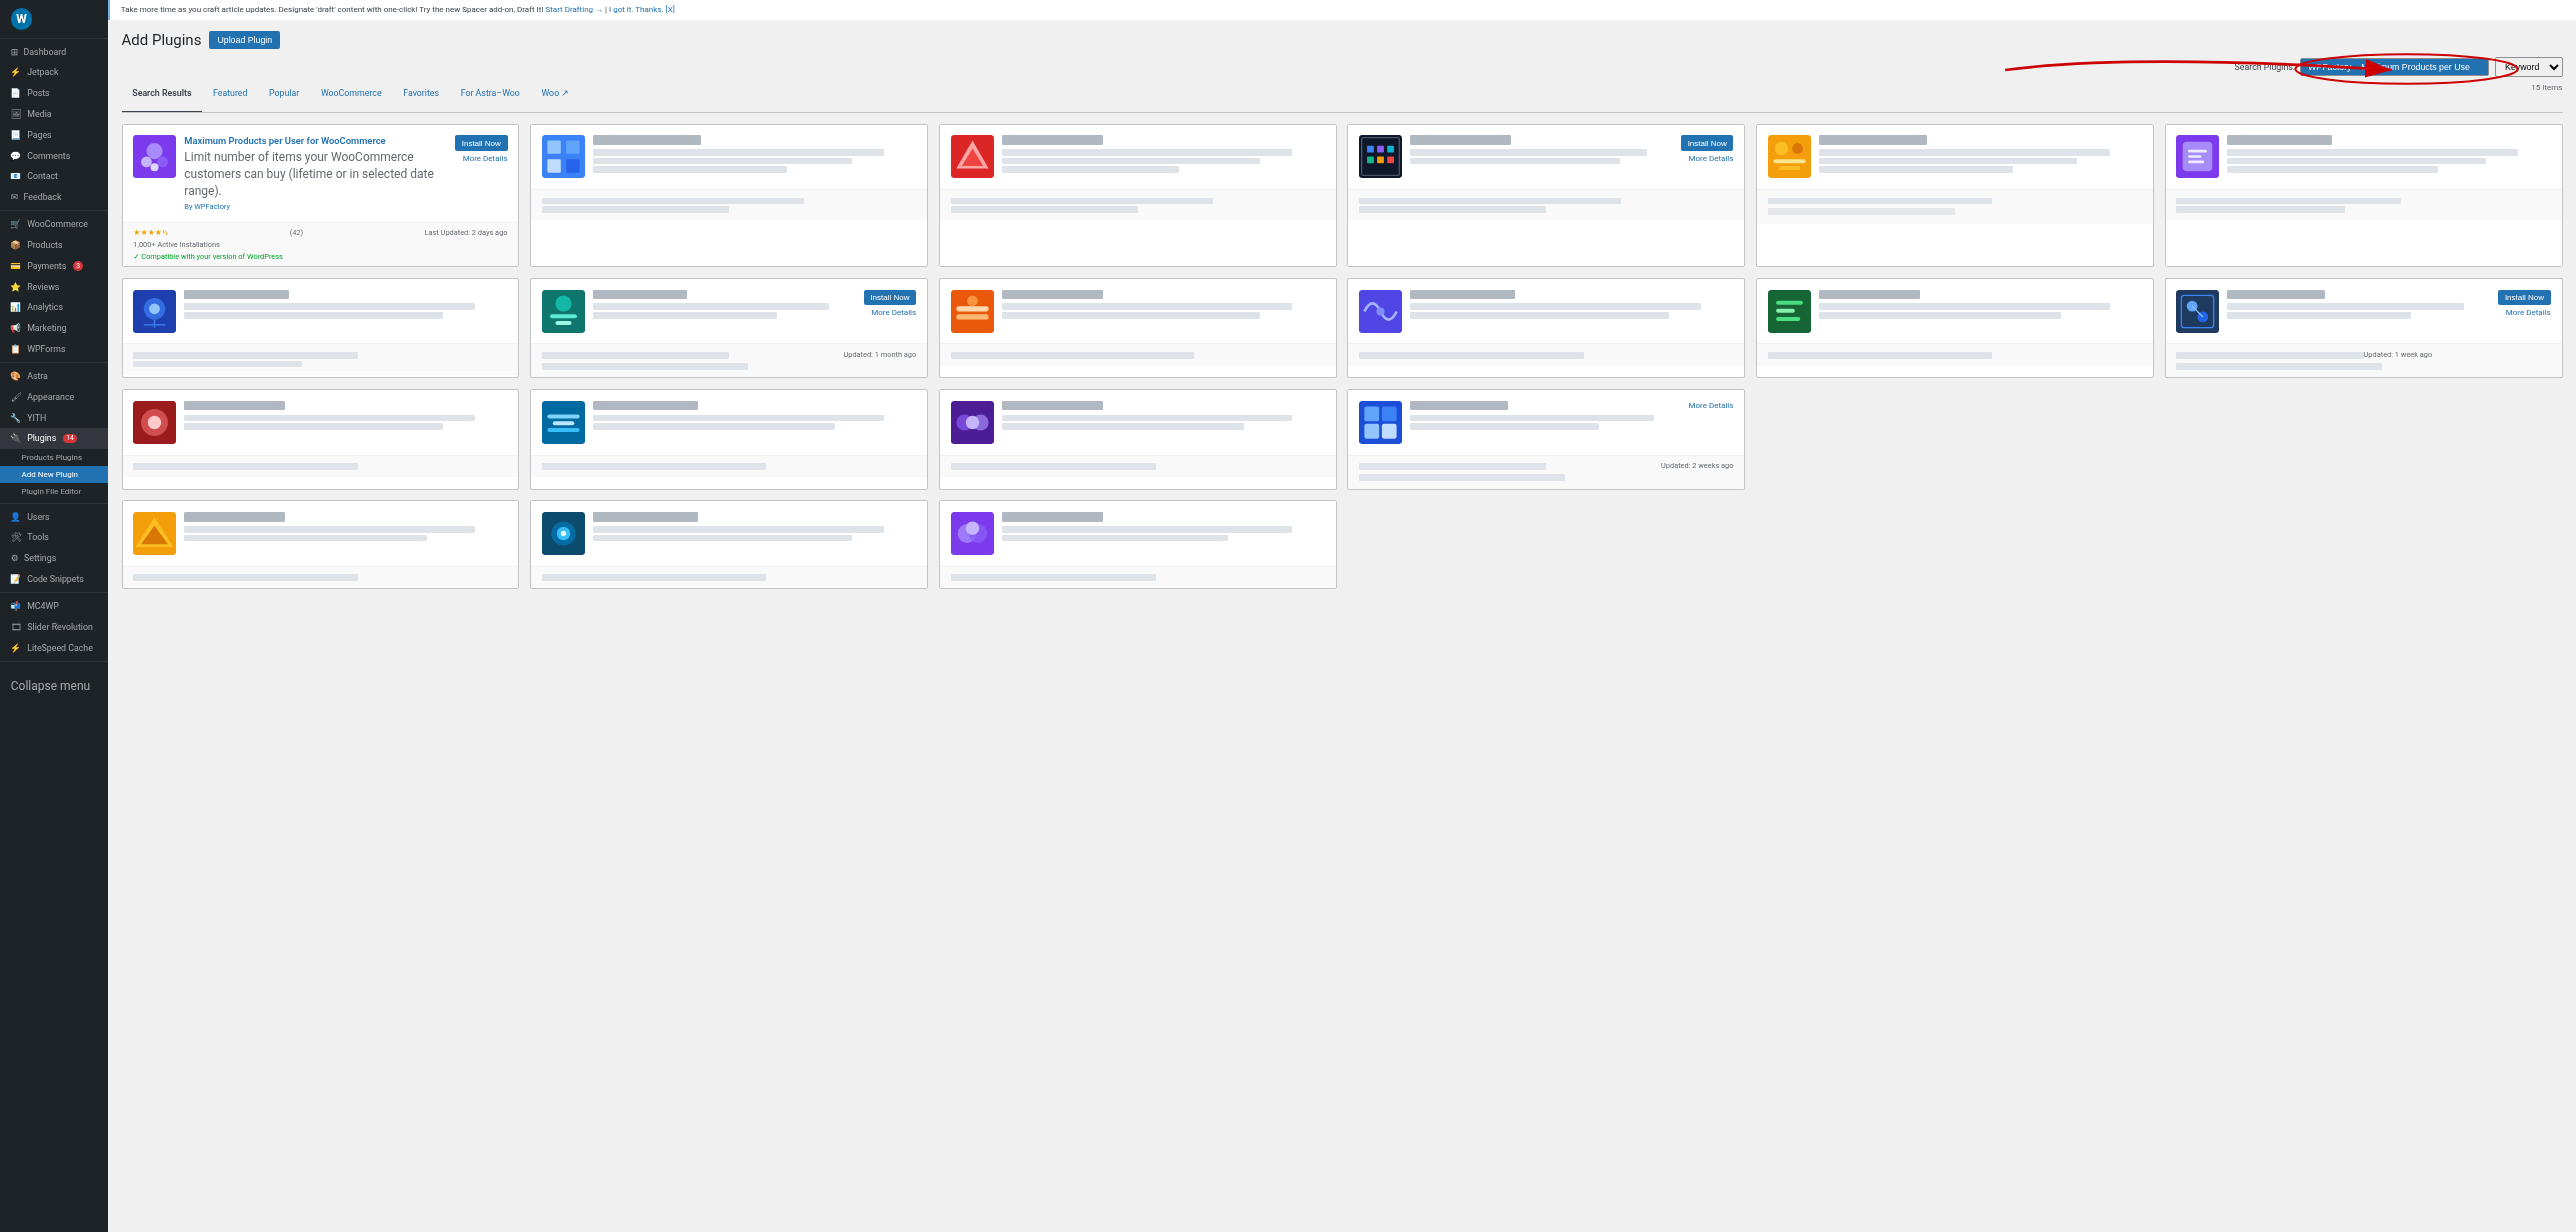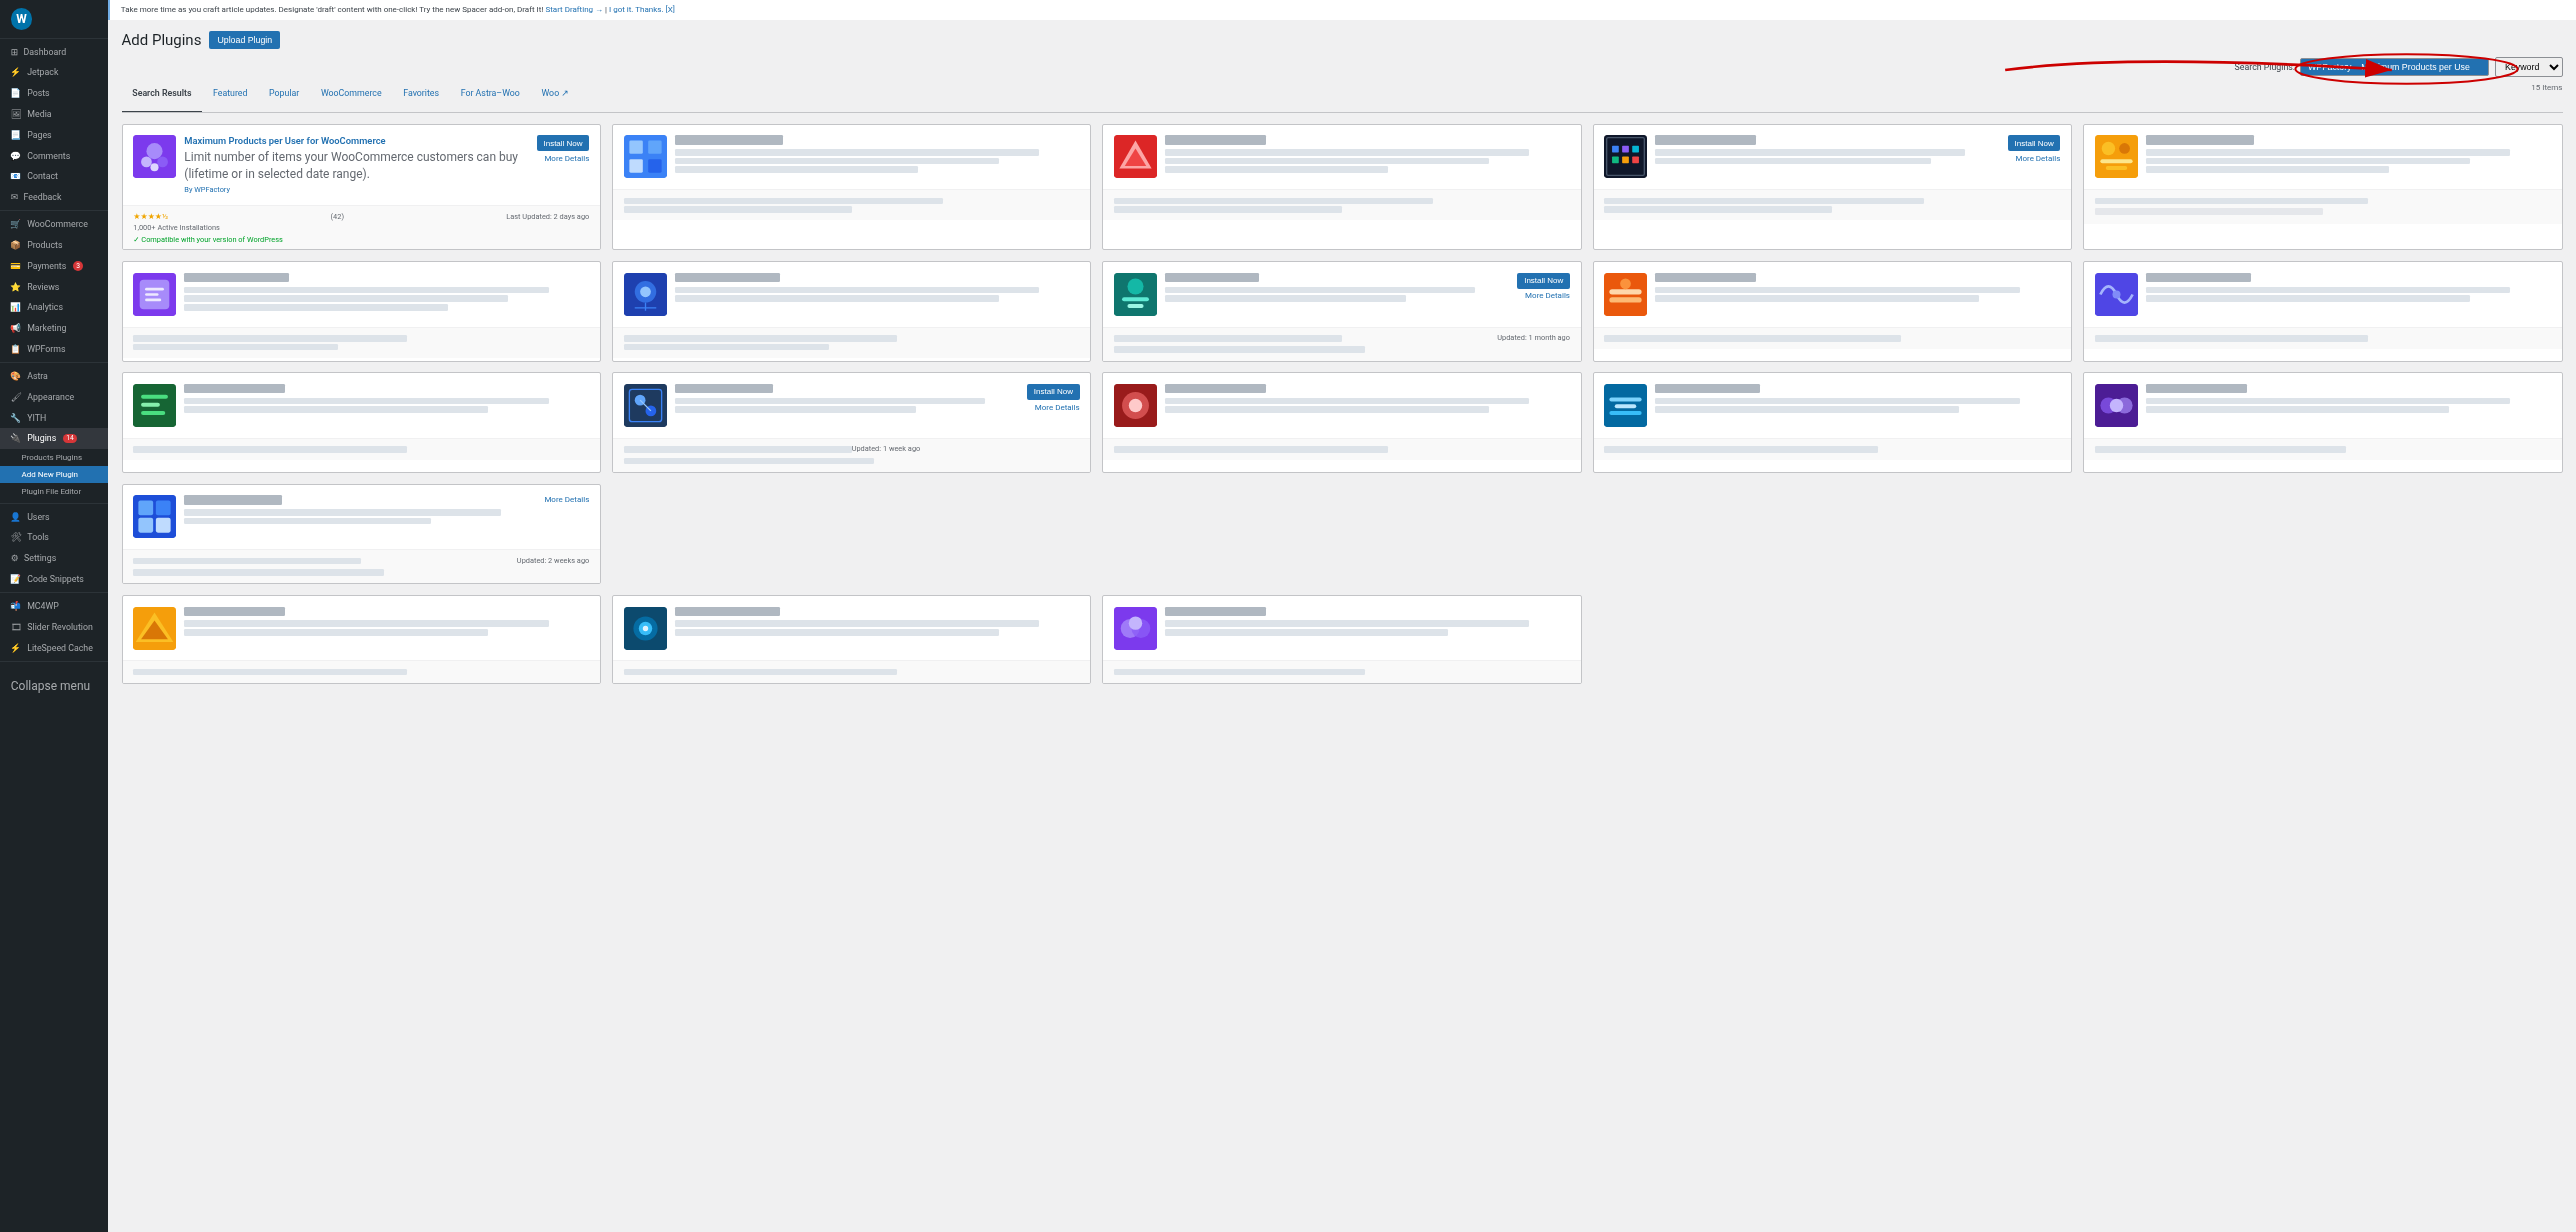--- a/index.html
+++ b/index.html
@@ -139,21 +139,21 @@
     }
     .tab.active {
       color: #3c434a;
       border-bottom: 1.3px solid #3c434a;
       font-weight: 600;
     }
 
     
     .plugin-grid {
       display: grid;
-      grid-template-columns: repeat(5, 1fr);
+      grid-template-columns: repeat(6, 1fr);
       gap: 10.8px;
     }
     .plugin-card {
       background: #fff;
       border: 0.7px solid #c3c4c7;
       border-radius: 2px;
       overflow: hidden;
       display: flex;
       flex-direction: column;
     }

